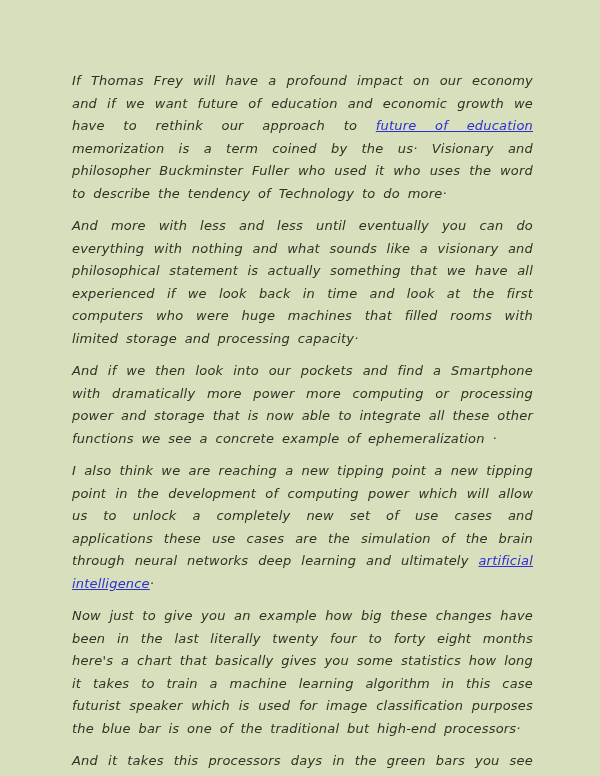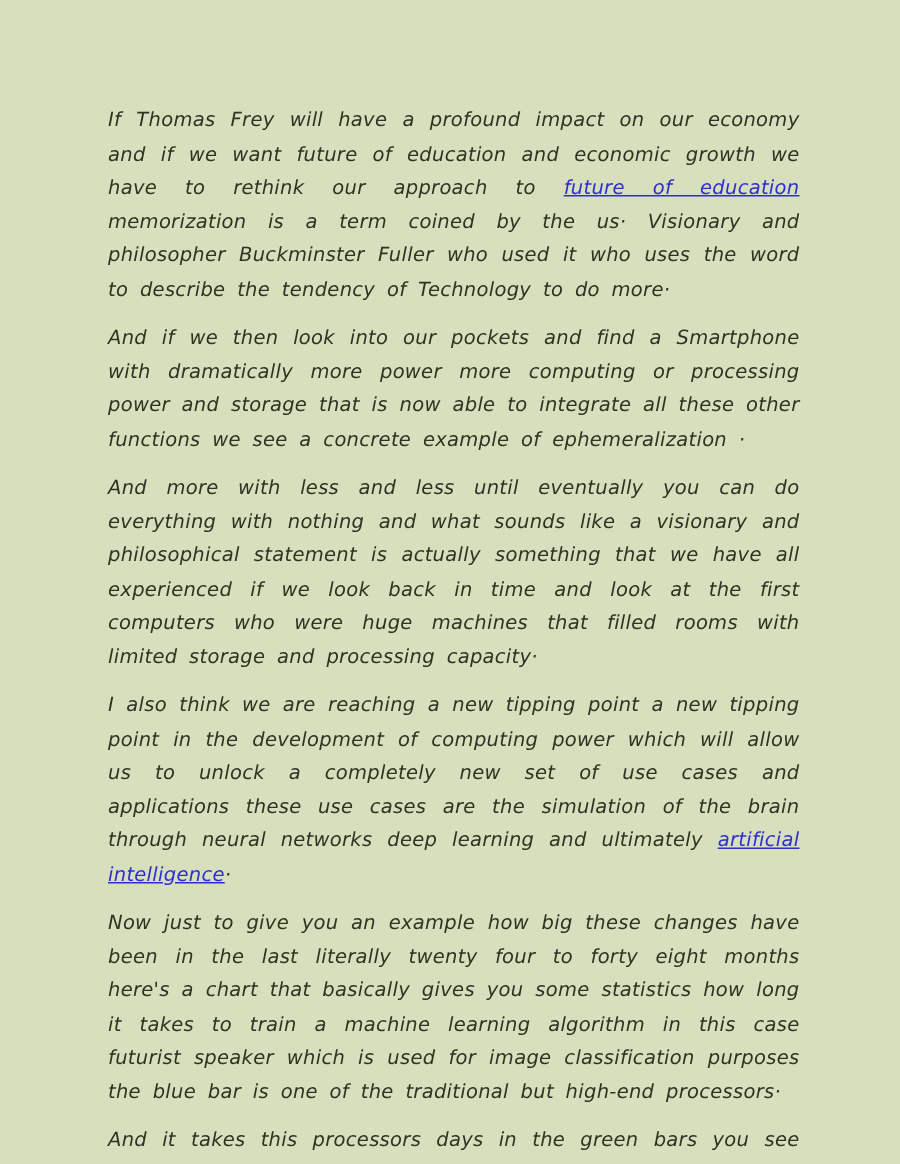--- a/index.html
+++ b/index.html
@@ -40,19 +40,19 @@
     text-decoration:underline;
     cursor:pointer;
   }
 </style>
 </head>
 <body>
 
 <div class="page">
   <div class="doc-body">
       <p class="para"><span>If Thomas Frey will have a profound impact on our economy and if we want future of education and economic growth we have to rethink our approach to </span><a href="#" class="doc-link">future of education</a><span> memorization is a term coined by the us· Visionary and philosopher Buckminster Fuller who used it who uses the word to describe the tendency of Technology to do more·</span></p>
+      <p class="para"><span>And more with less and less until eventually you can do everything with nothing and what sounds like a visionary and philosophical statement is actually something that we have all experienced if we look back in time and look at the first computers who were huge machines that filled rooms with limited storage and processing capacity·</span></p>
       <p class="para"><span>And if we then look into our pockets and find a Smartphone with dramatically more power more computing or processing power and storage that is now able to integrate all these other functions we see a concrete example of ephemeralization ·</span></p>
-      <p class="para"><span>And more with less and less until eventually you can do everything with nothing and what sounds like a visionary and philosophical statement is actually something that we have all experienced if we look back in time and look at the first computers who were huge machines that filled rooms with limited storage and processing capacity·</span></p>
       <p class="para"><span>I also think we are reaching a new tipping point a new tipping point in the development of computing power which will allow us to unlock a completely new set of use cases and applications these use cases are the simulation of the brain through neural networks deep learning and ultimately </span><a href="#" class="doc-link">artificial intelligence</a><span>·</span></p>
       <p class="para"><span>Now just to give you an example how big these changes have been in the last literally twenty four to forty eight months here's a chart that basically gives you some statistics how long it takes to train a machine learning algorithm in this case futurist speaker which is used for image classification purposes the blue bar is one of the traditional but high-end processors·</span></p>
       <p class="para"><span>And it takes this processors days in the green bars you see the already launched and soon to be launched products from a company called futurist speaker who is able to approach the processor design in a completely new way and to deliver a -</span></p>
     </div>
 </div>
 
 </body></html>

